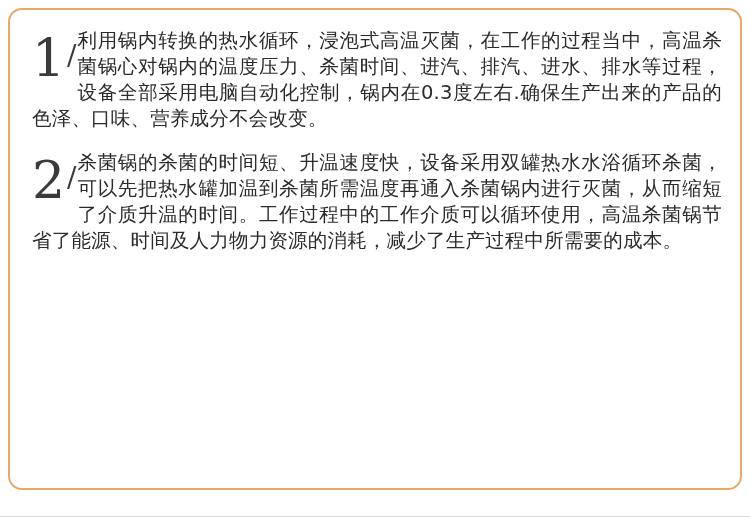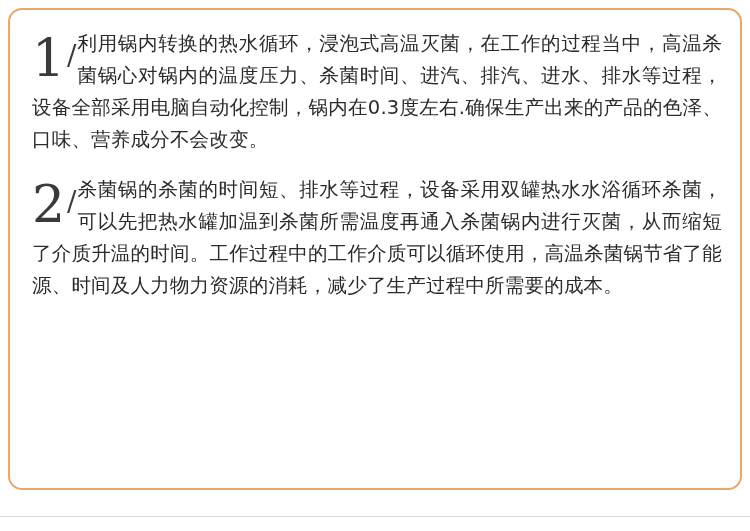--- a/index.html
+++ b/index.html
@@ -39,21 +39,21 @@
   }
   .item {
     display: block;
     position: relative;
     padding-left: 0;
     margin-bottom: 10px;
   }
   .item-body {
     position: relative;
     font-size: 19.5px;
-    line-height: 32px;
+    line-height: 26px;
     color: #2b2b2b;
     letter-spacing: 0.2px;
     text-align: justify;
     text-justify: inter-ideograph;
   }
   .num {
     float: left;
     font-family: "DejaVu Serif", "Liberation Serif", serif;
     font-size: 52px;
     line-height: 52px;
@@ -100,21 +100,21 @@
 
       <div class="item">
         <span class="num">1</span>
         <span class="slash">/</span>
         <div class="item-body">利用锅内转换的热水循环，浸泡式高温灭菌，在工作的过程当中，高温杀菌锅心对锅内的温度压力、杀菌时间、进汽、排汽、进水、排水等过程，设备全部采用电脑自动化控制，锅内在0.3度左右.确保生产出来的产品的色泽、口味、营养成分不会改变。</div>
       </div>
 
       <div class="item item-two">
         <span class="num">2</span>
         <span class="slash">/</span>
-        <div class="item-body">杀菌锅的杀菌的时间短、排水等过程，设备采用双罐热水水浴循环杀菌，可以先把热水罐加温到杀菌所需温度再通入杀菌锅内进行灭菌，从而缩短了介质升温的时间。工作过程中的工作介质可以循环使用，高温杀菌锅节省了能源、时间及人力物力资源的消耗，减少了生产过程中所需要的成本。</div>
+        <div class="item-body">杀菌锅的杀菌的时间短、升温速度快，设备采用双罐热水水浴循环杀菌，可以先把热水罐加温到杀菌所需温度再通入杀菌锅内进行灭菌，从而缩短了介质升温的时间。工作过程中的工作介质可以循环使用，高温杀菌锅节省了能源、时间及人力物力资源的消耗，减少了生产过程中所需要的成本。</div>
       </div>
 
     </div>
   </div>
 
   <div class="bottom-rule"></div>
   <div class="bottom-strip"></div>
 
 </div>
 

